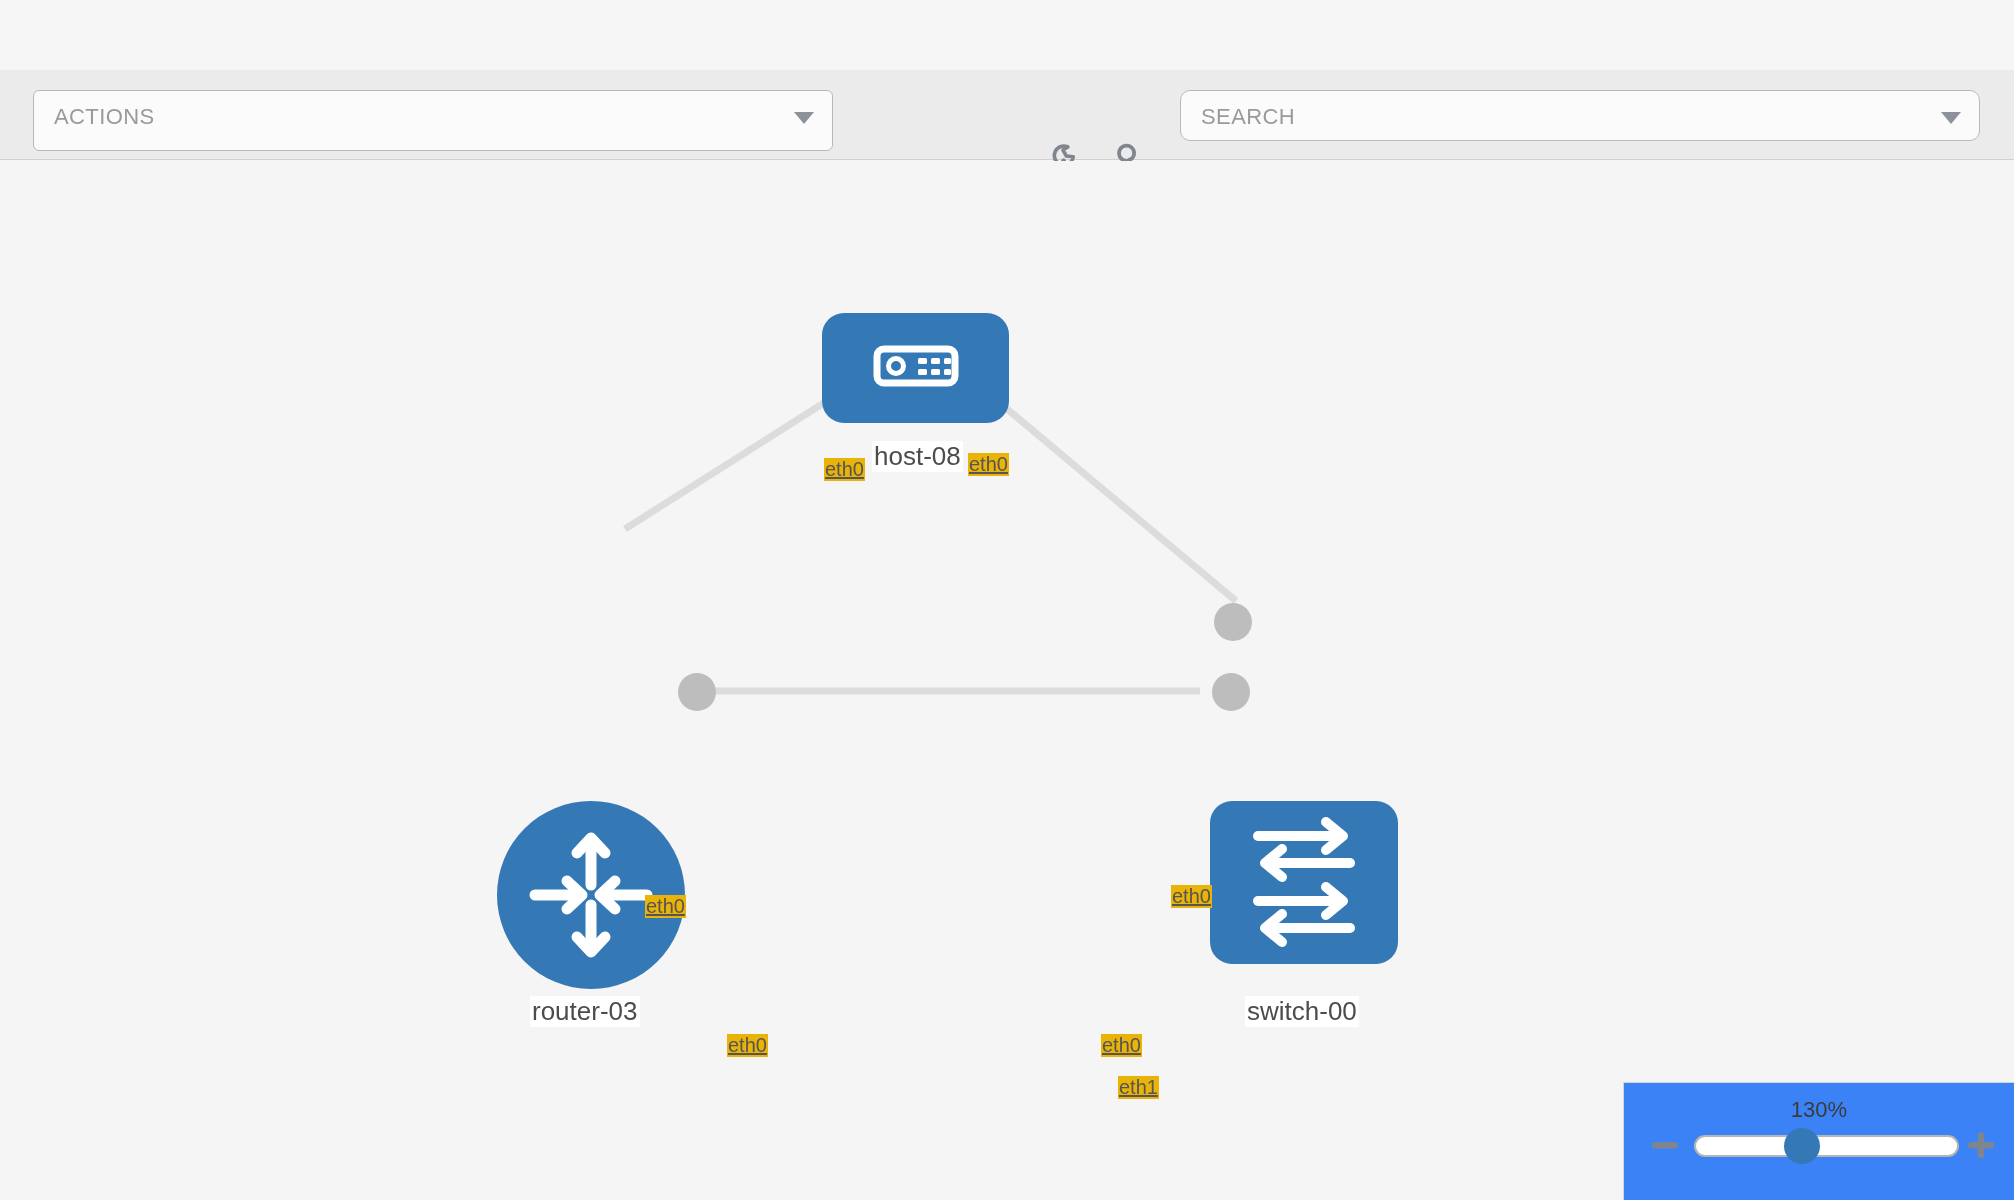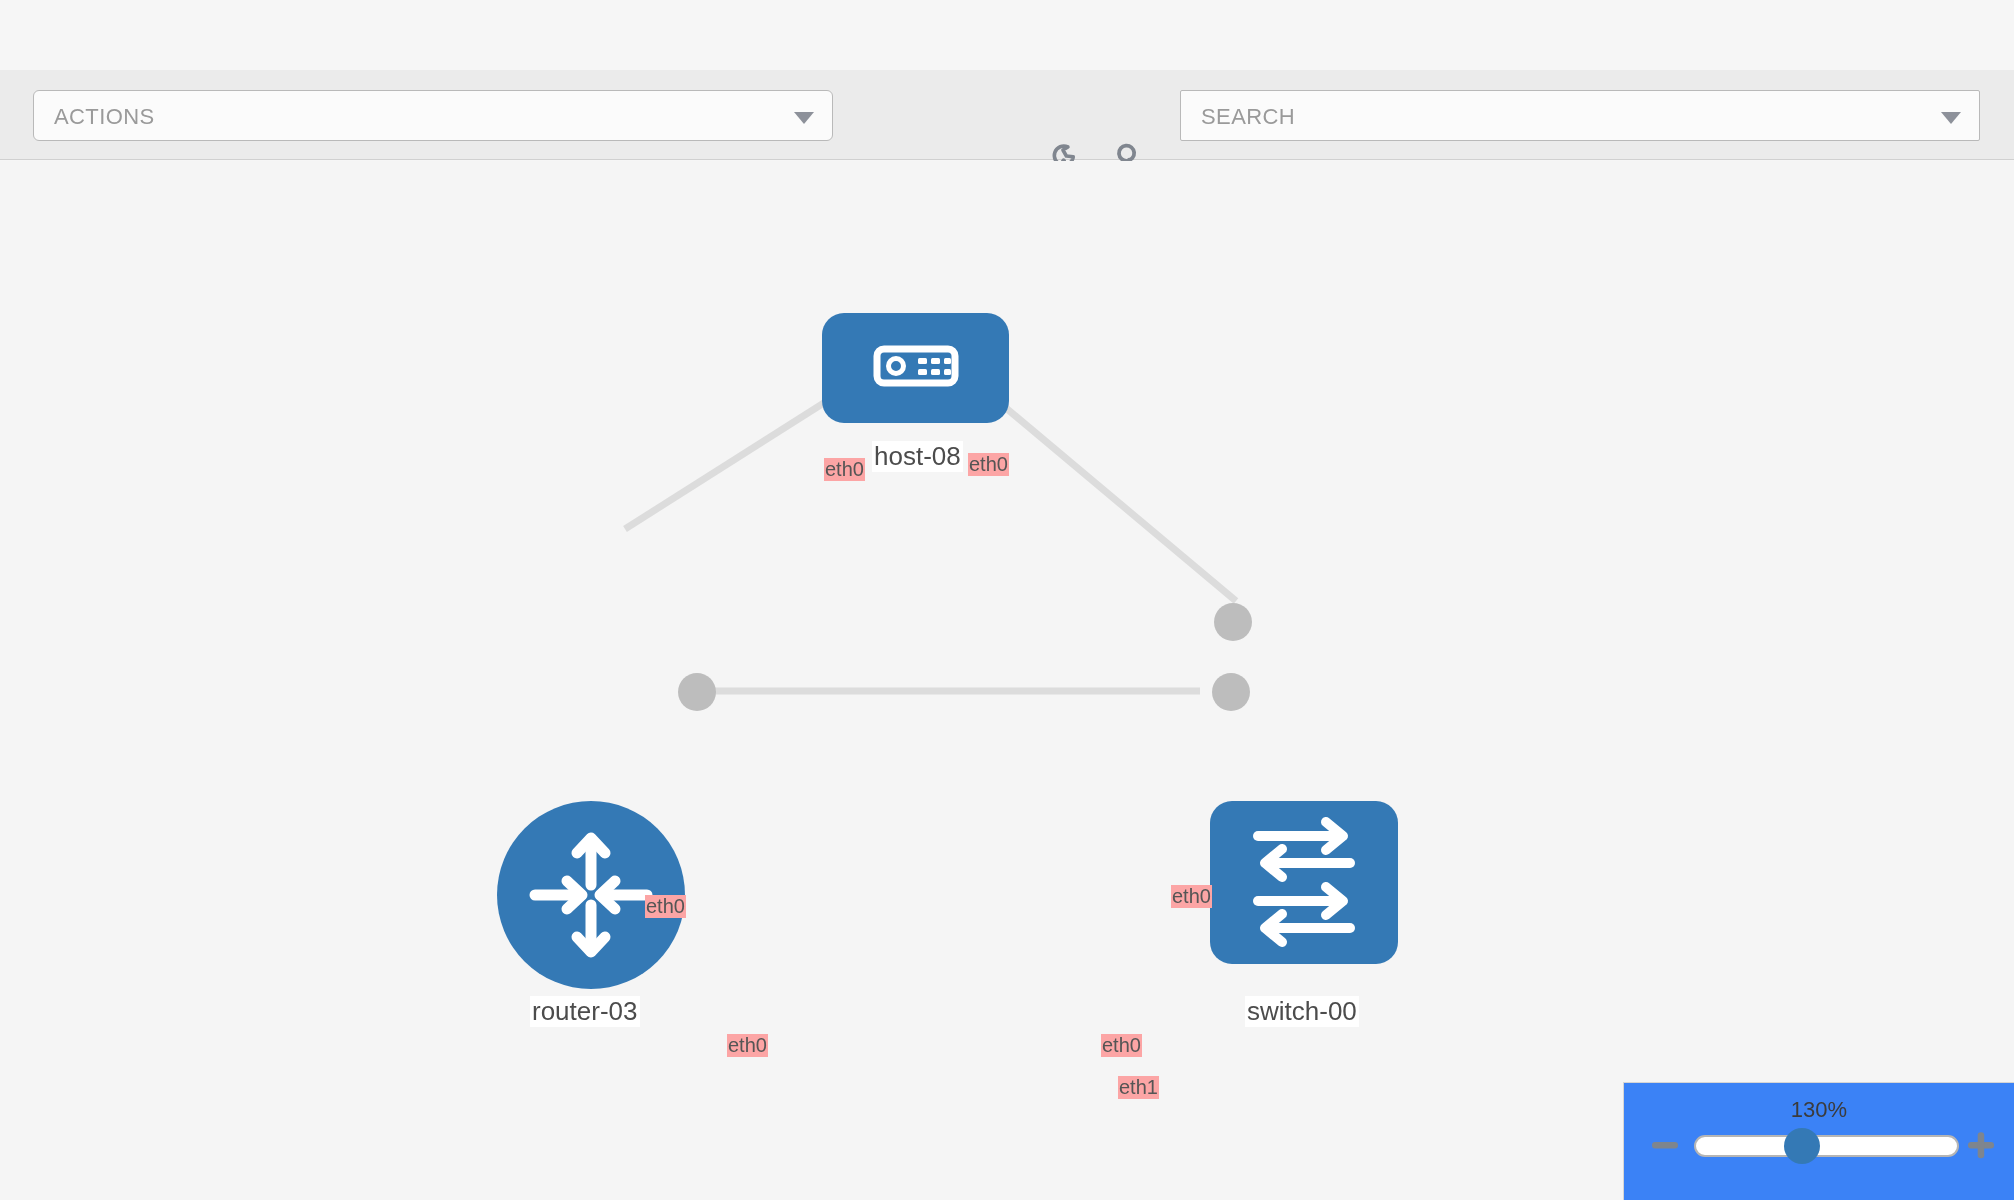--- a/index.html
+++ b/index.html
@@ -56,21 +56,21 @@
     width: 2014px;
     height: 90px;
     background: #ebebeb;
     border-bottom: 1px solid #d0d0d0;
   }
   .actions-select {
     position: absolute;
     left: 33px;
     top: 20px;
     width: 800px;
-    height: 51px;
+    height: 61px;
     background: #fbfbfb;
     border: 1px solid #b9b9b9;
     border-radius: 6px;
     cursor: pointer;
   }
   .actions-select .sel-label {
     position: absolute;
     left: 20px;
     top: 13px;
     font-size: 22px;
@@ -97,21 +97,21 @@
   .icon-key    { left: 1108px; }
 
   .search-select {
     position: absolute;
     left: 1180px;
     top: 20px;
     width: 800px;
     height: 51px;
     background: #fbfbfb;
     border: 1px solid #b9b9b9;
-    border-radius: 2px;
+    border-radius: 10px;
     cursor: text;
   }
   .search-select .sel-label {
     position: absolute;
     left: 20px;
     top: 13px;
     font-size: 22px;
     color: #9a9a9a;
     letter-spacing: 0.4px;
   }
@@ -138,23 +138,24 @@
     font-size: 26px;
     color: #4c4c4c;
     background: #ffffff;
     white-space: nowrap;
     padding: 0 2px;
   }
   .port-label {
     position: absolute;
     font-size: 20px;
     color: #555555;
-    background: #fca5a5;
+    background: #eab308;
     white-space: nowrap;
     padding: 0 1px;
+    text-decoration: underline;
   }
   .connector {
     position: absolute;
     width: 38px; height: 38px;
     border-radius: 50%;
     background: #bdbdbd;
   }
 
   
   #node-host .node-shape {

